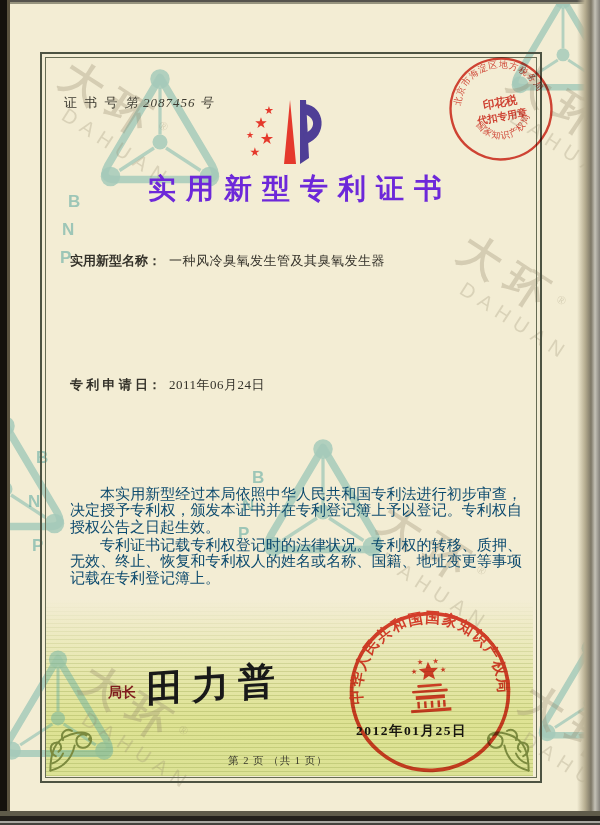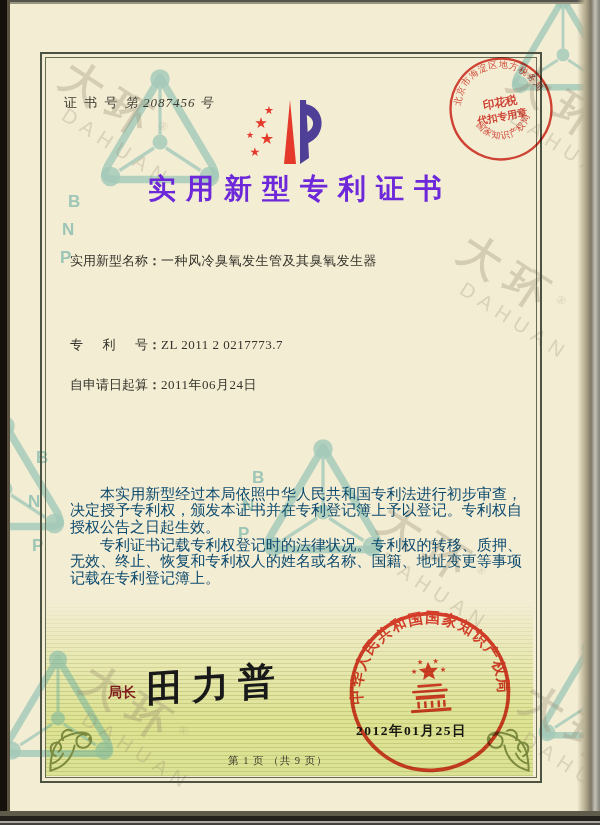--- a/index.html
+++ b/index.html
@@ -36,23 +36,23 @@
   .bnp-letter{position:absolute;z-index:2;font-family:"Liberation Sans","DejaVu Sans",sans-serif;
       font-size:17px;font-weight:700;color:rgba(85,165,158,.55);}
   
   .cert-no{position:absolute;left:64px;top:94px;z-index:4;font-size:13px;color:#3c3a30;letter-spacing:2px;}
   .cert-no .num{letter-spacing:1px;font-style:italic;}
   .logo{position:absolute;left:243px;top:92px;width:86px;height:80px;z-index:4;}
   .title{position:absolute;left:0;top:170px;width:600px;text-align:center;z-index:4;
          font-size:28px;font-weight:700;letter-spacing:10px;color:#6d28d9;}
   
   .field-row{position:absolute;left:70px;z-index:4;font-size:13px;color:#34322a;white-space:nowrap;}
-  .field-label{display:inline-block;width:70px;text-align:justify;text-align-last:justify;font-weight:400;}
+  .field-label{display:inline-block;width:70px;text-align:justify;text-align-last:justify;font-weight:700;}
   .field-colon{font-weight:600;}
-  .field-value{letter-spacing:.5px;}
+  .field-value{margin-left:8px;letter-spacing:.5px;}
   
   .body-text{position:absolute;left:70px;top:486px;width:452px;z-index:4;
              font-size:15px;line-height:16.4px;color:#0c4a6e;text-align:justify;}
   .body-text p{margin:0 0 1.5px 0;text-indent:2em;}
   
   .director-label{position:absolute;left:108px;top:684px;z-index:4;font-size:14px;font-weight:600;color:#7f1d1d;}
   .director-sig{position:absolute;left:146px;top:660px;z-index:4;font-size:37px;font-weight:700;
       letter-spacing:9px;color:#191919;transform:rotate(-4deg) skewX(-4deg);}
   
   .tax-stamp{position:absolute;left:446px;top:54px;width:110px;height:110px;z-index:5;
@@ -206,25 +206,22 @@
     <text font-size="9.8" fill="#d6382c" letter-spacing="1">
       <textPath href="#tax-bot" startOffset="50%" text-anchor="middle">国家知识产权局</textPath>
     </text>
   </svg>
 
   <div class="title">实用新型专利证书</div>
 
   <div class="field-row" style="top:252px">
     <span class="field-label" style="width:78px">实用新型名称</span><span class="field-colon">：</span><span class="field-value">一种风冷臭氧发生管及其臭氧发生器</span>
   </div>
-  <div class="field-row" style="top:336px">
-    <span class="field-label" style="width:78px">专利号</span><span class="field-colon">：</span><span class="field-value">ZL 2011 2 0217773.7</span>
-  </div>
   <div class="field-row" style="top:376px">
-    <span class="field-label" style="width:78px">自申请日起算</span><span class="field-colon">：</span><span class="field-value">2011年06月24日</span>
+    <span class="field-label" style="width:78px">专利申请日</span><span class="field-colon">：</span><span class="field-value">2011年06月24日</span>
   </div>
 
   <div class="body-text">
     <p>本实用新型经过本局依照中华人民共和国专利法进行初步审查，决定授予专利权，颁发本证书并在专利登记簿上予以登记。专利权自授权公告之日起生效。</p>
     <p>专利证书记载专利权登记时的法律状况。专利权的转移、质押、无效、终止、恢复和专利权人的姓名或名称、国籍、地址变更等事项记载在专利登记簿上。</p>
   </div>
 
   <div class="director-label">局长</div>
   <div class="director-sig">田力普</div>
 
@@ -246,19 +243,19 @@
       <rect x="63" y="83" width="2.2" height="6"></rect>
         <rect x="69" y="83" width="2.2" height="6"></rect>
       <rect x="75" y="83" width="2.2" height="6"></rect>
         <rect x="81" y="83" width="2.2" height="6"></rect>
       <rect x="86" y="83" width="2.2" height="6"></rect>
       <rect x="57" y="90" width="36" height="2.8"></rect>
     </g>
   </svg>
   <div class="seal-date">2012年01月25日</div>
 
-  <div class="footer-page">第 1 页 （共 9 页）</div>
+  <div class="footer-page">第 2 页 （共 1 页）</div>
 
   <div class="edge edge-top"></div>
   <div class="edge edge-left"></div>
   <div class="edge edge-right"></div>
   <div class="edge edge-bottom"></div>
 </div>
 
 </body></html>

